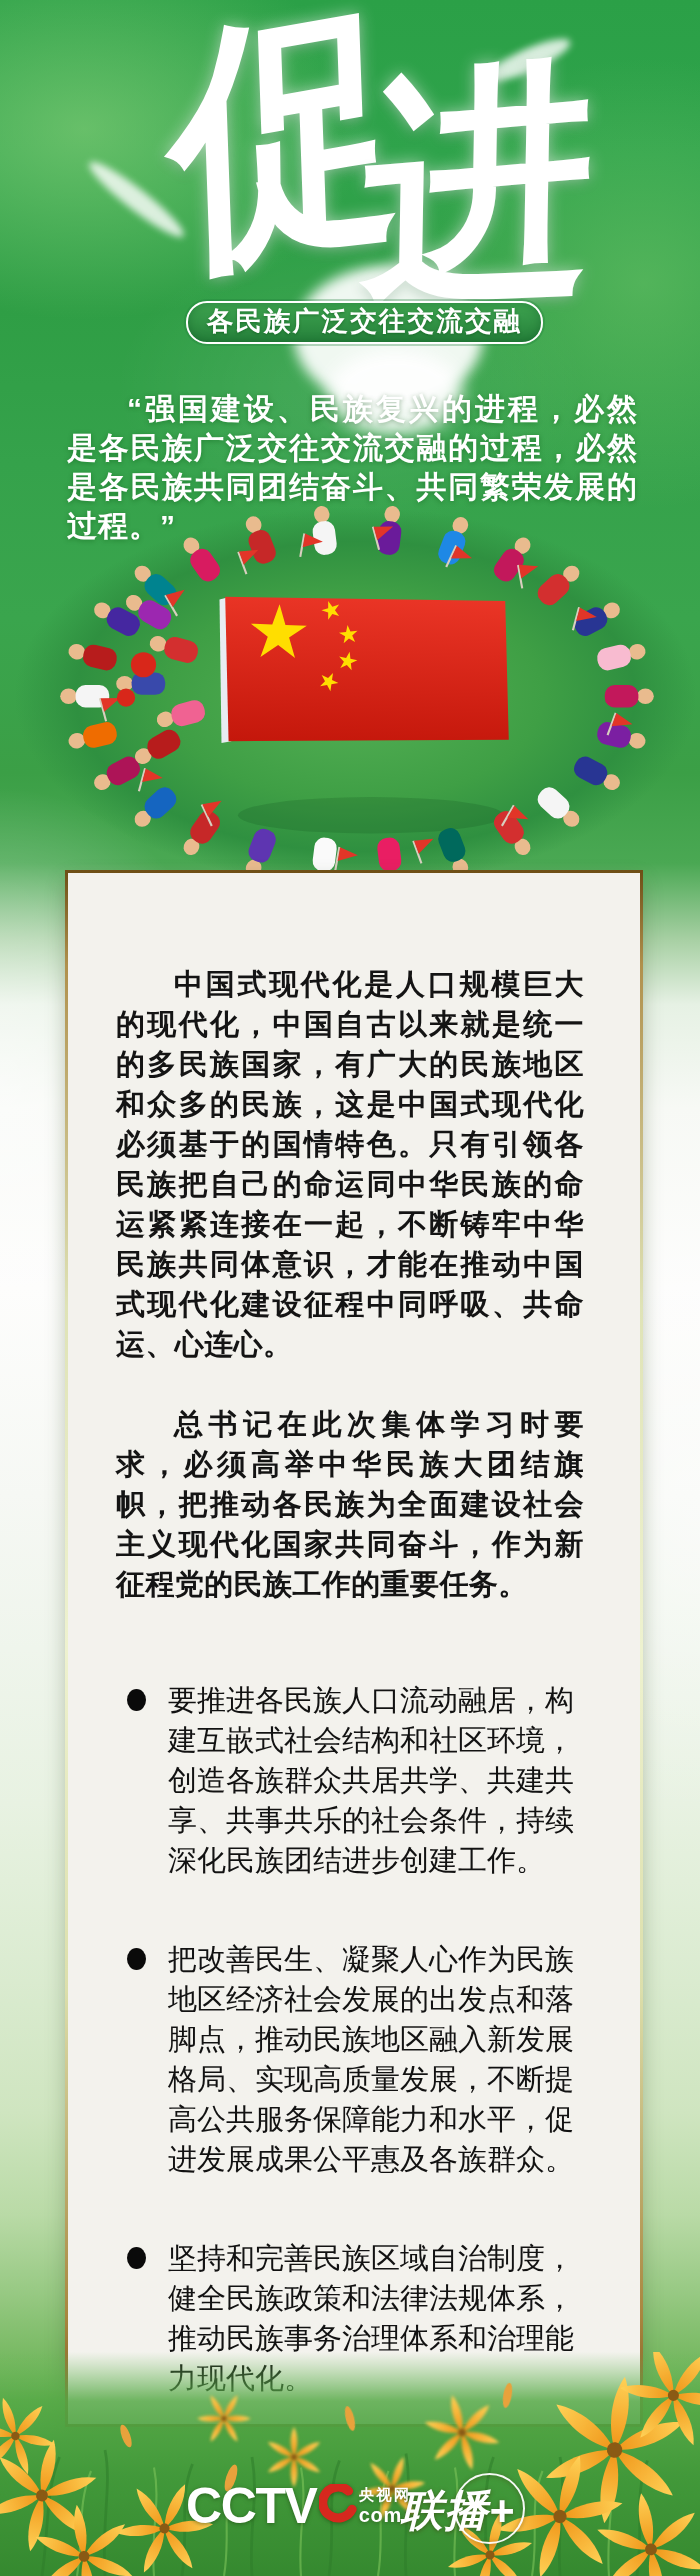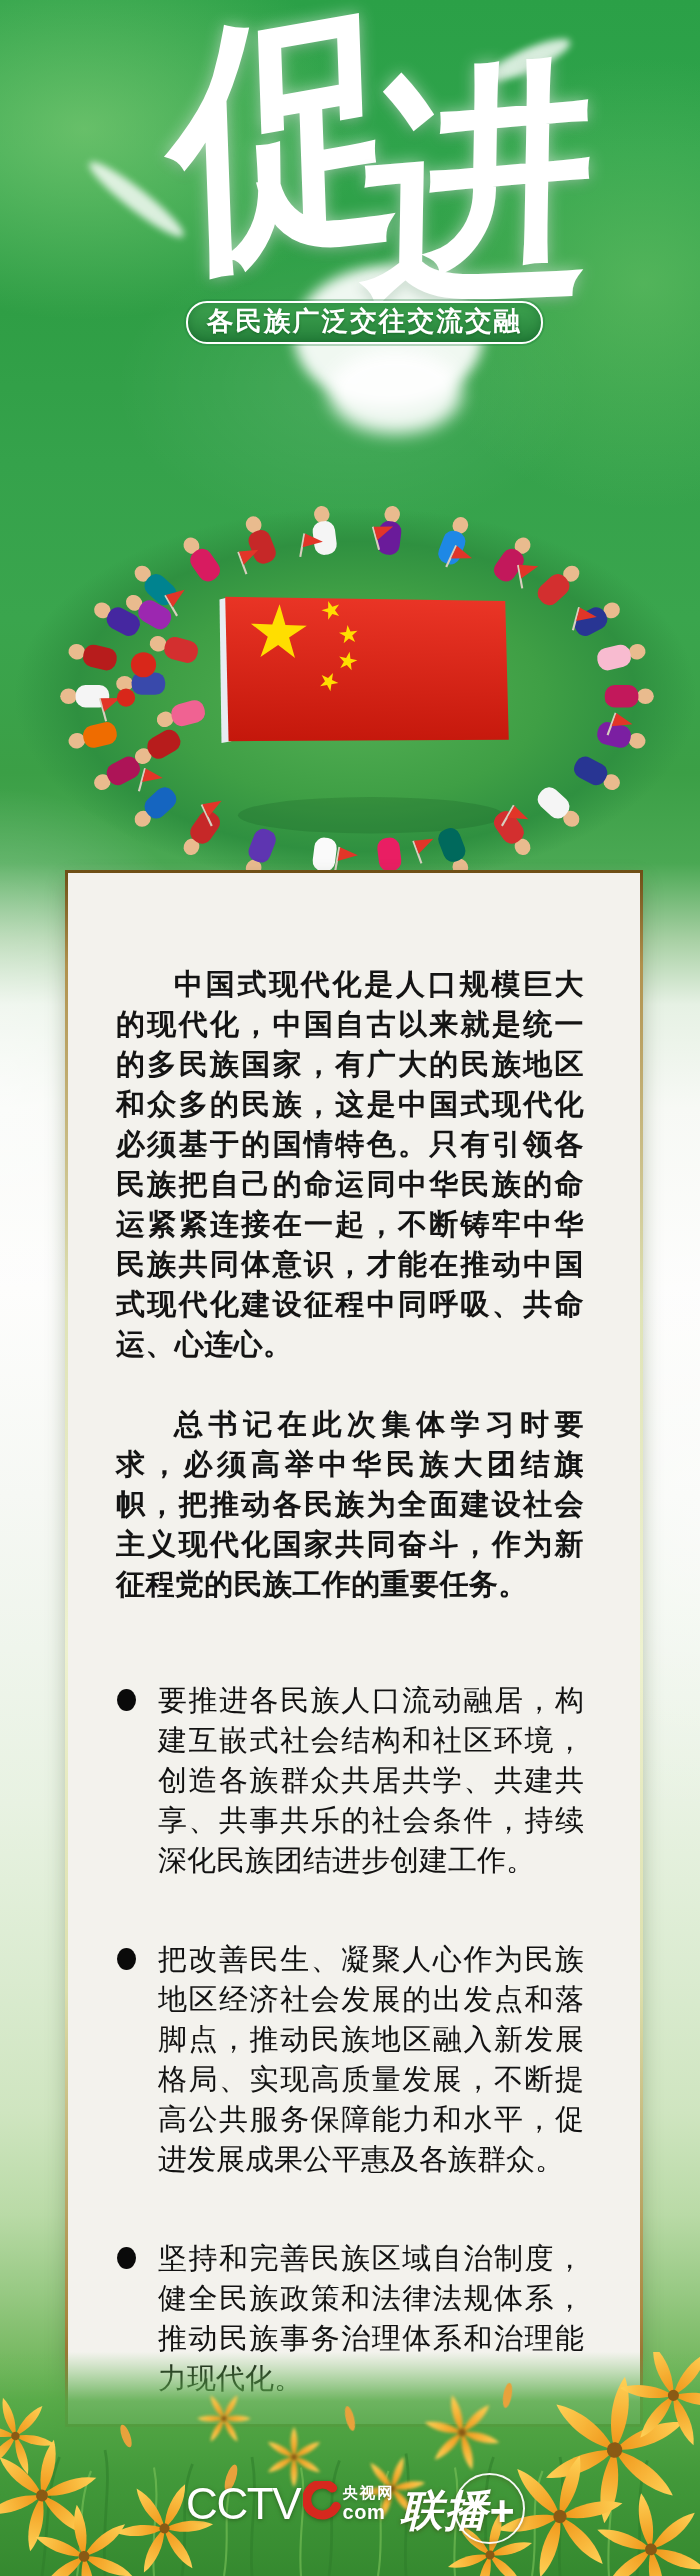--- a/index.html
+++ b/index.html
@@ -42,31 +42,31 @@
   
   .card{position:absolute;left:65px;top:870px;width:578px;height:1557px;box-sizing:border-box;
     background:#f3f2ed;
     border:3.5px solid;
     border-image:linear-gradient(180deg,#6e4f16 0%,#b0904c 6%,#dfe3b6 28%,#eef2cf 50%,#dcdfab 72%,#a8863e 93%,#7a5a20 100%) 1;
     padding:91px 56px 0 48px;
     box-shadow:0 9.8px 18px rgba(55,80,35,.3);}
   .card p{margin:0 0 40px;font-size:29px;line-height:40px;font-weight:700;color:#141414;
     text-align:justify;text-justify:inter-character;text-indent:2em;letter-spacing:0.4px;
     font-family:"Liberation Sans",sans-serif;}
-  .points{list-style:none;margin:76px 0 0;padding:0;}
+  .points{list-style:none;margin:76px 10px 0;padding:0;}
   .points li{position:relative;padding-left:42px;margin:0 0 59px;
     font-family:"Liberation Serif",serif;font-weight:400;
     font-size:29px;line-height:40px;color:#121212;text-align:justify;text-justify:inter-character;}
   .points li:last-child{margin-bottom:0;}
   .bullet-dot{position:absolute;left:1.4px;top:9px;width:19px;height:22px;background:#0a0a0a;border-radius:50%;}
   
   .meadow{position:absolute;left:0;top:2352px;width:700px;height:224px;}
   .cctv-logo{position:absolute;left:186px;top:2481px;display:flex;align-items:center;color:#fff;
     filter:drop-shadow(0 1.4px 2.1px rgba(25,60,10,.55));}
-  .cctv-word{font-size:44px;font-weight:400;letter-spacing:-1.4px;line-height:1;}
+  .cctv-word{font-size:50px;font-weight:700;letter-spacing:-1.4px;line-height:1;}
   .cctv-swoosh{margin:0 1.4px 0 2.8px;display:block;}
   .cctv-col{display:flex;flex-direction:column;margin-left:0;line-height:1;}
   .cctv-cn{font-size:15.4px;font-weight:700;letter-spacing:2.1px;}
   .cctv-com{font-size:20px;font-weight:800;letter-spacing:0.7px;margin-top:2.1px;}
   .lianbo-logo{position:absolute;left:384px;top:2472px;width:147px;height:83px;color:#fff;
     filter:drop-shadow(0 1.4px 2.1px rgba(60,40,0,.5));}
   .lianbo-label{position:absolute;left:16px;top:17px;font-size:43px;font-weight:900;font-style:italic;
     letter-spacing:1.4px;line-height:1;white-space:nowrap;}
   .lianbo-circle{position:absolute;left:70px;top:1.4px;width:71px;height:71px;box-sizing:border-box;
     border:2.1px solid rgba(255,255,255,.95);border-radius:50%;}
@@ -81,20 +81,21 @@
   <div class="splash s1"></div>
   <div class="splash s4"></div>
 
   <div class="cal-char c1">促</div>
   <div class="cal-char c2">进</div>
 
   <div class="banner">
     <span>各民族广泛交往交流交融</span>
   </div>
 
+  <p class="quote">“强国建设、民族复兴的进程，必然是各民族广泛交往交流交融的过程，必然是各民族共同团结奋斗、共同繁荣发展的过程。”</p>
 
   <svg class="photo" viewBox="0 0 1000 565">
     <defs>
       <radialGradient id="grassGrad" cx="50%" cy="50%" r="50%">
         <stop offset="0%" stop-color="#55b055"></stop>
         <stop offset="55%" stop-color="#3f9f45"></stop>
         <stop offset="82%" stop-color="#2f9040"></stop>
         <stop offset="100%" stop-color="#2f9040" stop-opacity="0"></stop>
       </radialGradient>
       <linearGradient id="flagGrad" x1="0" y1="0" x2="0" y2="1">

